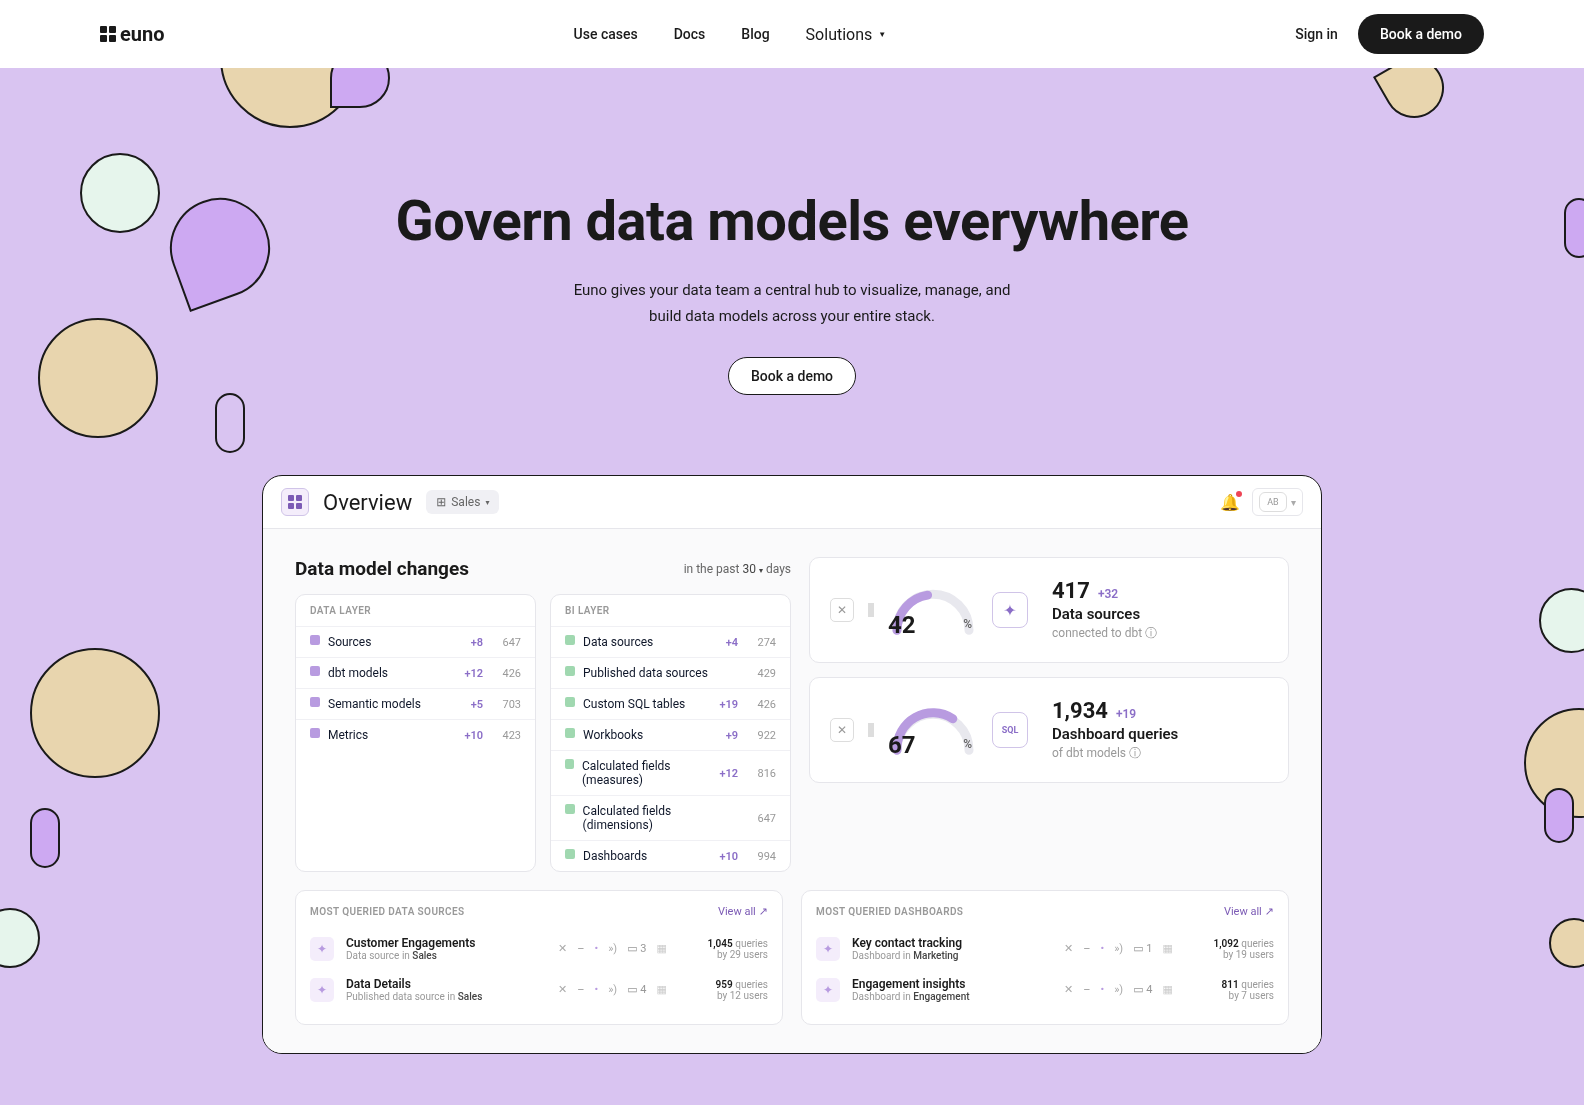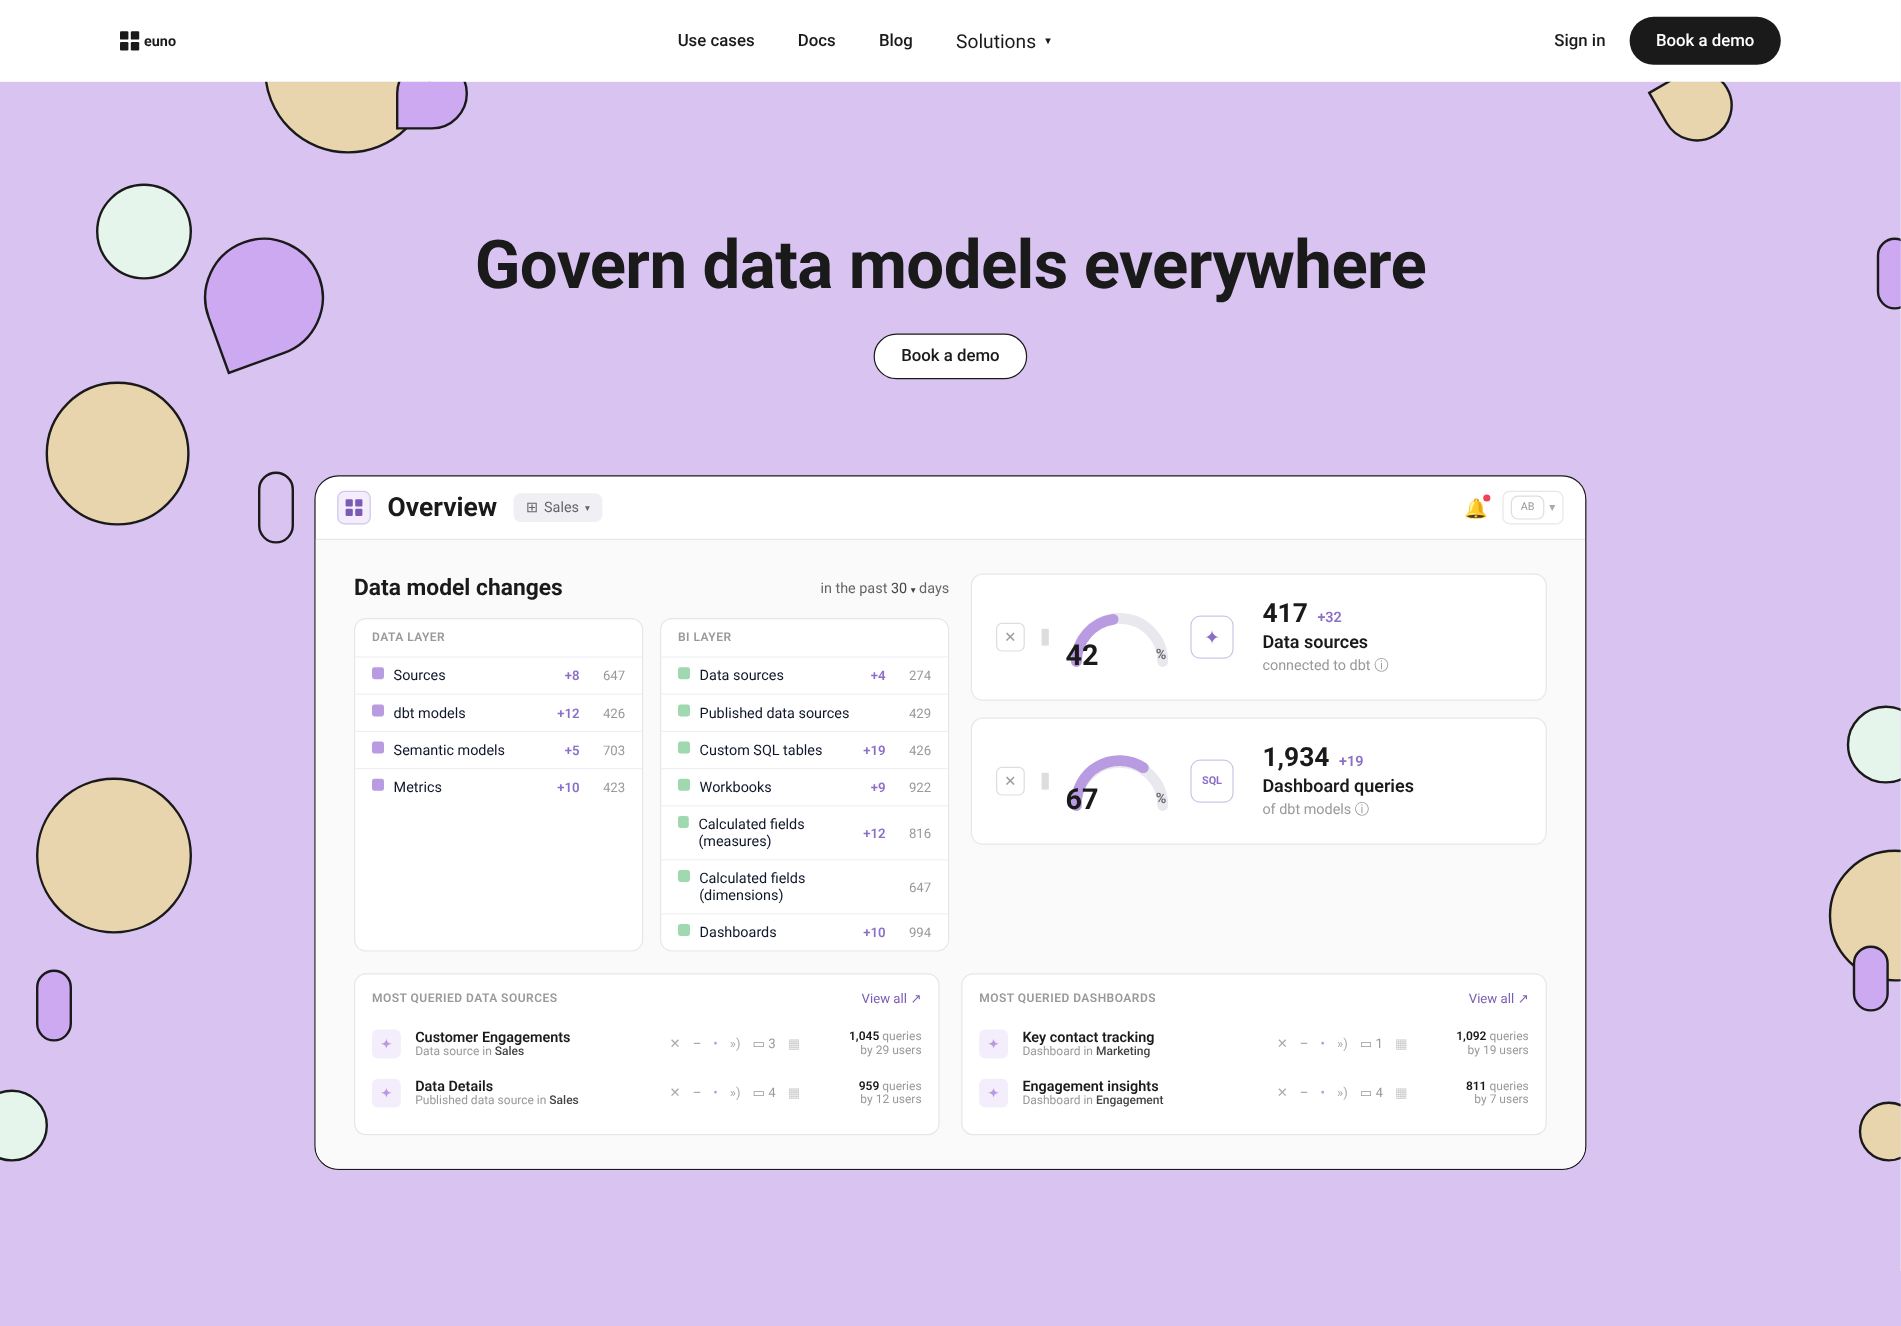--- a/index.html
+++ b/index.html
@@ -1,18 +1,18 @@
 <!DOCTYPE html>
 <html><head>
 <meta charset="utf-8">
 <style>
 *{margin:0;padding:0;box-sizing:border-box;font-family:-apple-system,BlinkMacSystemFont,"Segoe UI",Roboto,sans-serif}
 body{background:#fff;color:#1a1a1a;overflow-x:hidden}
 .header{display:flex;align-items:center;justify-content:space-between;padding:14px 100px;background:#fff;position:relative;z-index:10}
-.logo{display:flex;align-items:center;gap:4px;font-size:12px;font-weight:700;color:#1a1a1a}
+.logo{display:flex;align-items:center;gap:4px;font-size:20px;font-weight:700;color:#1a1a1a}
 .logo-icon{display:grid;grid-template-columns:1fr 1fr;gap:2px;width:16px;height:16px}
 .logo-icon span{background:#1a1a1a;border-radius:1px}
 .nav{display:flex;gap:36px;align-items:center}
 .nav a{color:#1a1a1a;text-decoration:none;font-size:14px;font-weight:500}
 .nav-item-dd{display:flex;align-items:center;gap:6px}
 .header-right{display:flex;align-items:center;gap:20px}
 .link-plain{color:#1a1a1a;text-decoration:none;font-size:14px;font-weight:500}
 .btn-dark{background:#1a1a1a;color:#fff;border:none;border-radius:999px;padding:12px 22px;font-size:14px;font-weight:500;cursor:pointer}
 .btn-outline{background:#fff;border:1px solid #1a1a1a;color:#1a1a1a;border-radius:999px;padding:10px 22px;font-size:14px;font-weight:500;cursor:pointer}
 
@@ -38,21 +38,21 @@
 .hero-content{text-align:center;position:relative;z-index:2;max-width:900px;margin:0 auto}
 h1{font-size:56px;font-weight:700;letter-spacing:-0.5px;margin-bottom:24px}
 .subtitle{font-size:15px;color:#1a1a1a;line-height:1.7;margin-bottom:28px}
 
 .app{background:#fff;border:1px solid #1a1a1a;border-radius:20px;max-width:1060px;margin:80px auto 0;position:relative;z-index:2;overflow:hidden}
 .app-header{display:flex;align-items:center;justify-content:space-between;padding:12px 18px;border-bottom:1px solid #e6e6eb}
 .app-left{display:flex;align-items:center;gap:14px}
 .app-logo{width:28px;height:28px;border:1px solid #d0c4e8;border-radius:6px;background:#f4edfb;display:grid;place-items:center}
 .app-logo-inner{display:grid;grid-template-columns:1fr 1fr;gap:2px;width:14px;height:14px}
 .app-logo-inner span{background:#7c5bb5;border-radius:1px}
-.app-title{font-size:22px;font-weight:700}
+.app-title{font-size:22px;font-weight:400}
 .app-filter{background:#f0f0f4;border-radius:6px;padding:5px 10px;font-size:12px;color:#666;display:flex;align-items:center;gap:5px}
 .app-right{display:flex;align-items:center;gap:12px}
 .bell{position:relative;color:#7c5bb5;font-size:16px}
 .bell::after{content:"";position:absolute;top:-2px;right:-2px;width:6px;height:6px;background:#e45;border-radius:50%}
 .avatar{width:28px;height:20px;border:1px solid #ddd;border-radius:6px;display:grid;place-items:center;font-size:9px;color:#999}
 .chev{color:#aaa;font-size:10px}
 
 .app-body{padding:28px 32px;background:#fafafb}
 .section-top{display:flex;gap:18px;align-items:flex-start}
 .changes{flex:0 0 496px}
@@ -146,20 +146,24 @@
   <div class="shape c s9"></div>
   <div class="shape s10"></div>
   <div class="shape s11"></div>
   <div class="shape c s12"></div>
   <div class="shape c s13"></div>
   <div class="shape s14"></div>
   <div class="shape c s15"></div>
 
   <div class="hero-content">
     <h1>Govern data models everywhere</h1>
+    <p class="subtitle">
+      <span>Euno gives your data team a central hub to visualize, manage, and</span><br>
+      <span>build data models across your entire stack.</span>
+    </p>
     <button class="btn-outline">Book a demo</button>
   </div>
 
   <div class="app">
     <div class="app-header">
       <div class="app-left">
         <div class="app-logo">
             <div class="app-logo-inner">
               <span></span>
               <span></span>

